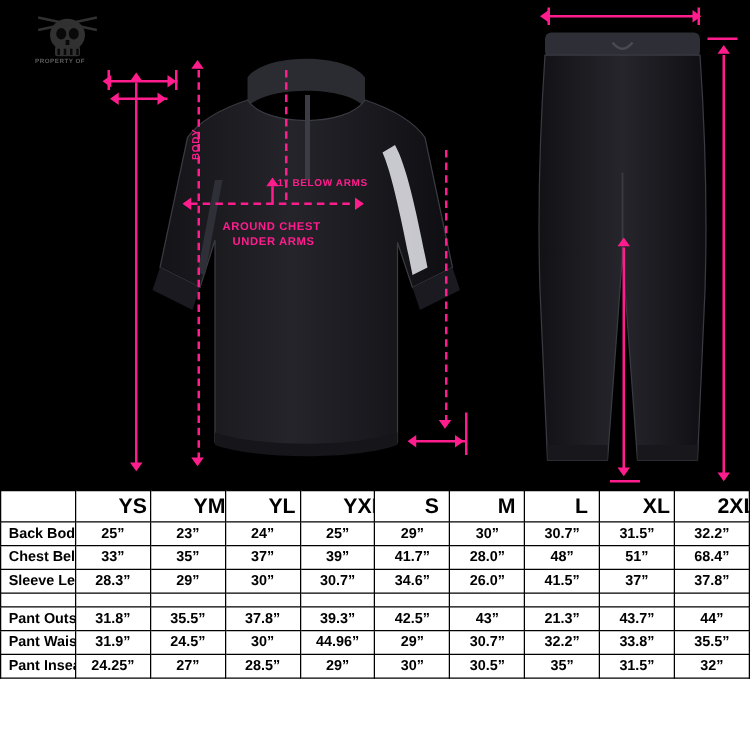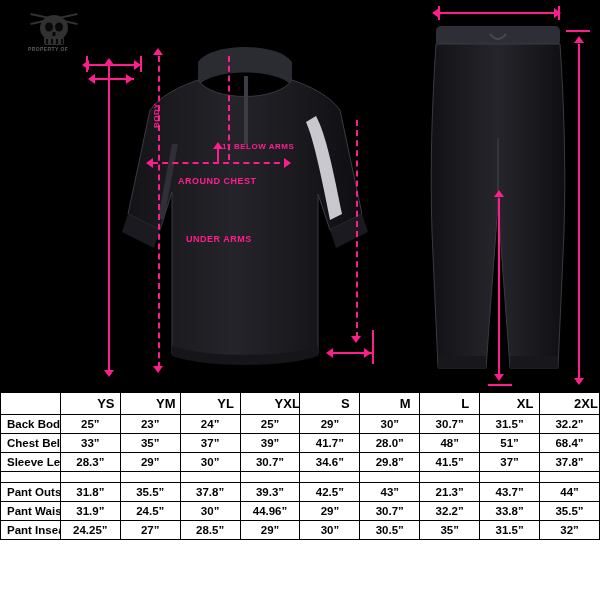--- a/index.html
+++ b/index.html
@@ -126,21 +126,21 @@
     height: 19px;
     box-sizing: border-box;
     overflow: hidden;
     white-space: nowrap;
   }
   table.size-table th.rowhead, table.size-table td.rowhead {
     text-align: left;
     padding-left: 6px;
   }
   table.size-table tr.head td {
-    font-size: 13px;
+    font-size: 17px;
     height: 22px;
     padding-left: 34px;
   }
   td.corner { border-left: 1px solid #000; }
   tr.spacer td {
     height: 11px;
     border-left: 1px solid #000;
     border-right: 1px solid #000;
     border-top: 1px solid #000;
     border-bottom: 1px solid #000;
@@ -216,21 +216,21 @@
     <div class="dash-v" style="left:228px; top:56px; height:104px;"></div>
 
     <div class="arrow arr-up" style="left:213px; top:142px;"></div>
     <div class="pk pk-line-v" style="left:217px; top:149px; height:14px;"></div>
     <div class="label" style="left:222px; top:142px;">1" BELOW ARMS</div>
 
     <div class="dash-h" style="left:152px; top:162px; width:138px;"></div>
     <div class="arrow arr-left" style="left:146px; top:158px;"></div>
     <div class="arrow arr-right" style="left:284px; top:158px;"></div>
     <div class="label" style="left:178px; top:176px; font-size:9px;">AROUND CHEST</div>
-    <div class="label" style="left:186px; top:188px; font-size:9px;margin-top:46px;">UNDER ARMS</div>
+    <div class="label" style="left:186px; top:188px; font-size:9px;">UNDER ARMS</div>
 
     <div class="dash-v" style="left:356px; top:120px; height:218px;"></div>
     <div class="arrow arr-down" style="left:351px; top:336px;"></div>
     <div class="pk pk-line-h" style="left:330px; top:352px; width:42px;"></div>
     <div class="arrow arr-left" style="left:326px; top:348px;"></div>
     <div class="arrow arr-right" style="left:364px; top:348px;"></div>
     <div class="pk pk-line-v" style="left:372px; top:330px; height:34px;"></div>
 
     <div class="pk pk-line-v" style="left:108px; top:66px; height:306px;"></div>
     <div class="arrow arr-up" style="left:104px; top:58px;"></div>
@@ -318,21 +318,21 @@
           <td>68.4”</td>
         </tr>
 
         <tr>
           <td class="rowhead">Sleeve Length From Center Back</td>
           <td>28.3”</td>
           <td>29”</td>
           <td>30”</td>
           <td>30.7”</td>
           <td>34.6”</td>
-          <td>29.8”</td>
+          <td>26.0”</td>
           <td>41.5”</td>
           <td>37”</td>
           <td>37.8”</td>
         </tr>
 
         <tr class="spacer">
           <td></td>
           <td></td>
           <td></td>
           <td></td>

